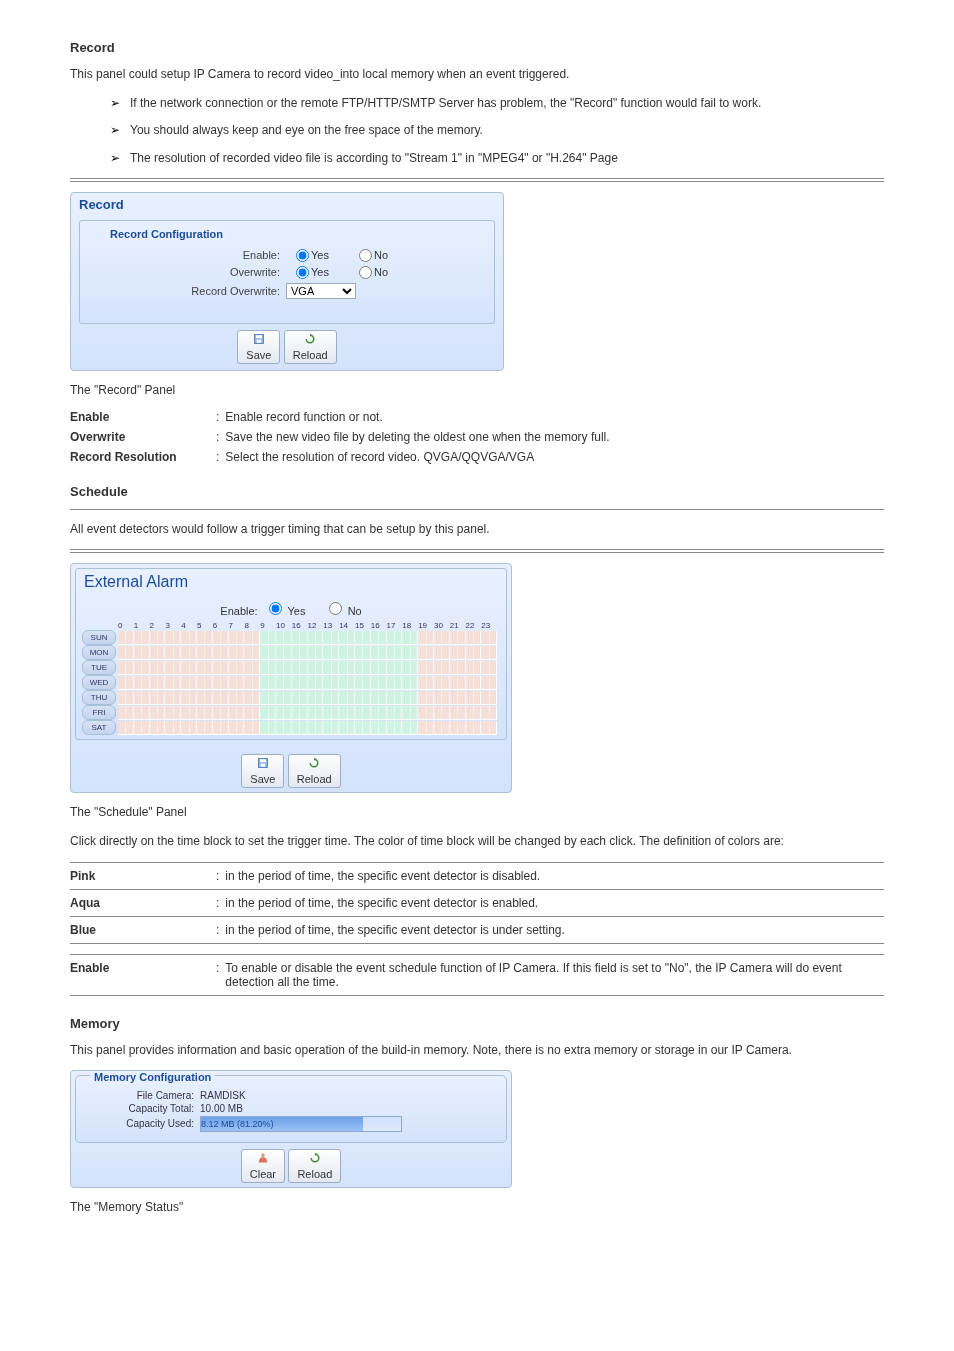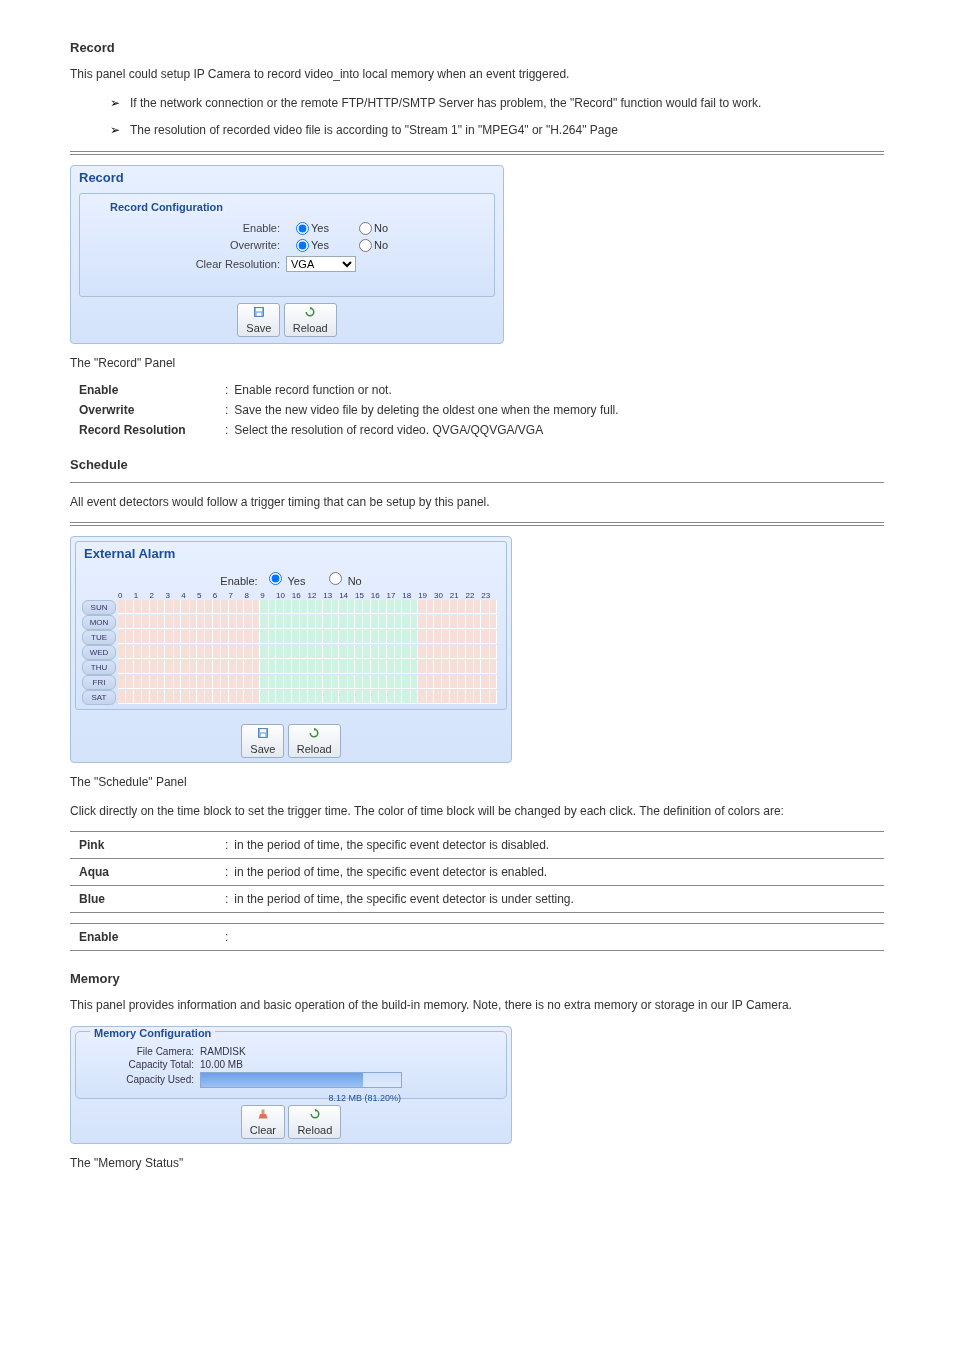--- a/index.html
+++ b/index.html
@@ -35,21 +35,21 @@
   margin: 8px 0;
   line-height: 1.6;
 }
 .bullet-list li::before {
   content: "➢";
   position: absolute;
   left: 0;
   color: #000;
 }
 .param-line {
-  margin: 6px 9px;
+  margin: 6px 0;
   display: flex;
 }
 .param-name {
   font-weight: bold;
   min-width: 140px;
 }
 .param-sep {
   margin: 0 6px;
 }
 hr.sep {
@@ -156,22 +156,22 @@
   padding: 4px;
 }
 .schedule-inner {
   border: 1px solid #a8c0d8;
   border-radius: 3px;
   padding: 4px;
   background: linear-gradient(#e8f0ff, #d4e3fb);
 }
 .sched-title {
   color: #1b4d9a;
-  font-weight: bold;
-  font-size: 13px;
+  font-weight: normal;
+  font-size: 16px;
   padding: 0 4px 4px 4px;
 }
 .sched-enable-row {
   text-align: center;
   font-size: 11px;
   margin: 4px 0;
 }
 .sched-grid {
   display: flex;
   flex-direction: column;
@@ -287,41 +287,41 @@
 .progress-fill {
   height: 100%;
   background: linear-gradient(#6da0e8, #9bc1f4);
   position: absolute;
   left: 0;
   top: 0;
 }
 .progress-text {
   position: absolute;
   width: 100%;
-  text-align: right;
+  text-align: left;
   font-size: 9px;
   color: #1b4d9a;
   line-height: 14px;
-  margin-top: 18px;
 }
 
 
 .footer-space {
   height: 180px;
 }
 </style>
 </head>
 <body>
 
 <div class="page">
 
   <div class="section-title">Record</div>
   <div class="intro-text">This panel could setup IP Camera to record video_into local memory when an event triggered.</div>
   <ul class="bullet-list">
     <li>If the network connection or the remote FTP/HTTP/SMTP Server has problem, the "Record" function would fail to work.</li>
+    <li>You should always keep and eye on the free space of the memory.</li>
     <li>The resolution of recorded video file is according to "Stream 1" in "MPEG4" or "H.264" Page</li>
   </ul>
   <hr class="sep">
   <hr class="sep">
 
   <div class="panel">
     <div class="panel-title">Record</div>
     <div class="fieldset">
       <span class="fieldset-legend">Record Configuration</span>
       <div class="fieldset-body">
@@ -333,21 +333,21 @@
           <span>No</span>
         </div>
         <div class="form-row">
           <span class="form-label">Overwrite:</span>
           <input type="radio" class="radio-opt" name="r-ov" checked="" style="">
           <span>Yes</span>
           <input type="radio" class="radio-opt" name="r-ov" style="margin-left: 30px;">
           <span>No</span>
         </div>
         <div class="form-row">
-          <span class="form-label">Clear Resolution:</span>
+          <span class="form-label">Record Overwrite:</span>
           <select class="select-ctrl">
             <option>VGA</option>
           </select>
         </div>
       </div>
     </div>
     <div class="btn-row">
       <button class="btn">
         <svg class="icon-save" viewBox="0 0 16 16">
             <rect x="2" y="2" width="12" height="12" fill="#8bb4e8" stroke="#3b6cae"></rect>
@@ -672,20 +672,21 @@
     <span class="param-name">Blue</span>
     <span class="param-sep">:</span>
     <span>in the period of time, the specific event detector is under setting.</span>
   </div>
   <hr class="sep">
   <div style="height:6px;"></div>
   <hr class="sep">
   <div class="param-line">
     <span class="param-name">Enable</span>
     <span class="param-sep">:</span>
+    <span>To enable or disable the event schedule function of IP Camera. If this field is set to "No", the IP Camera will do event detection all the time.</span>
   </div>
   <hr class="sep">
 
   <div class="section-title">Memory</div>
   <div class="intro-text">This panel provides information and basic operation of the build-in memory. Note, there is no extra memory or storage in our IP Camera.</div>
 
   <div class="mem-panel">
     <div class="mem-inner">
       <span class="mem-title">Memory Configuration</span>
       <div class="mem-body">

